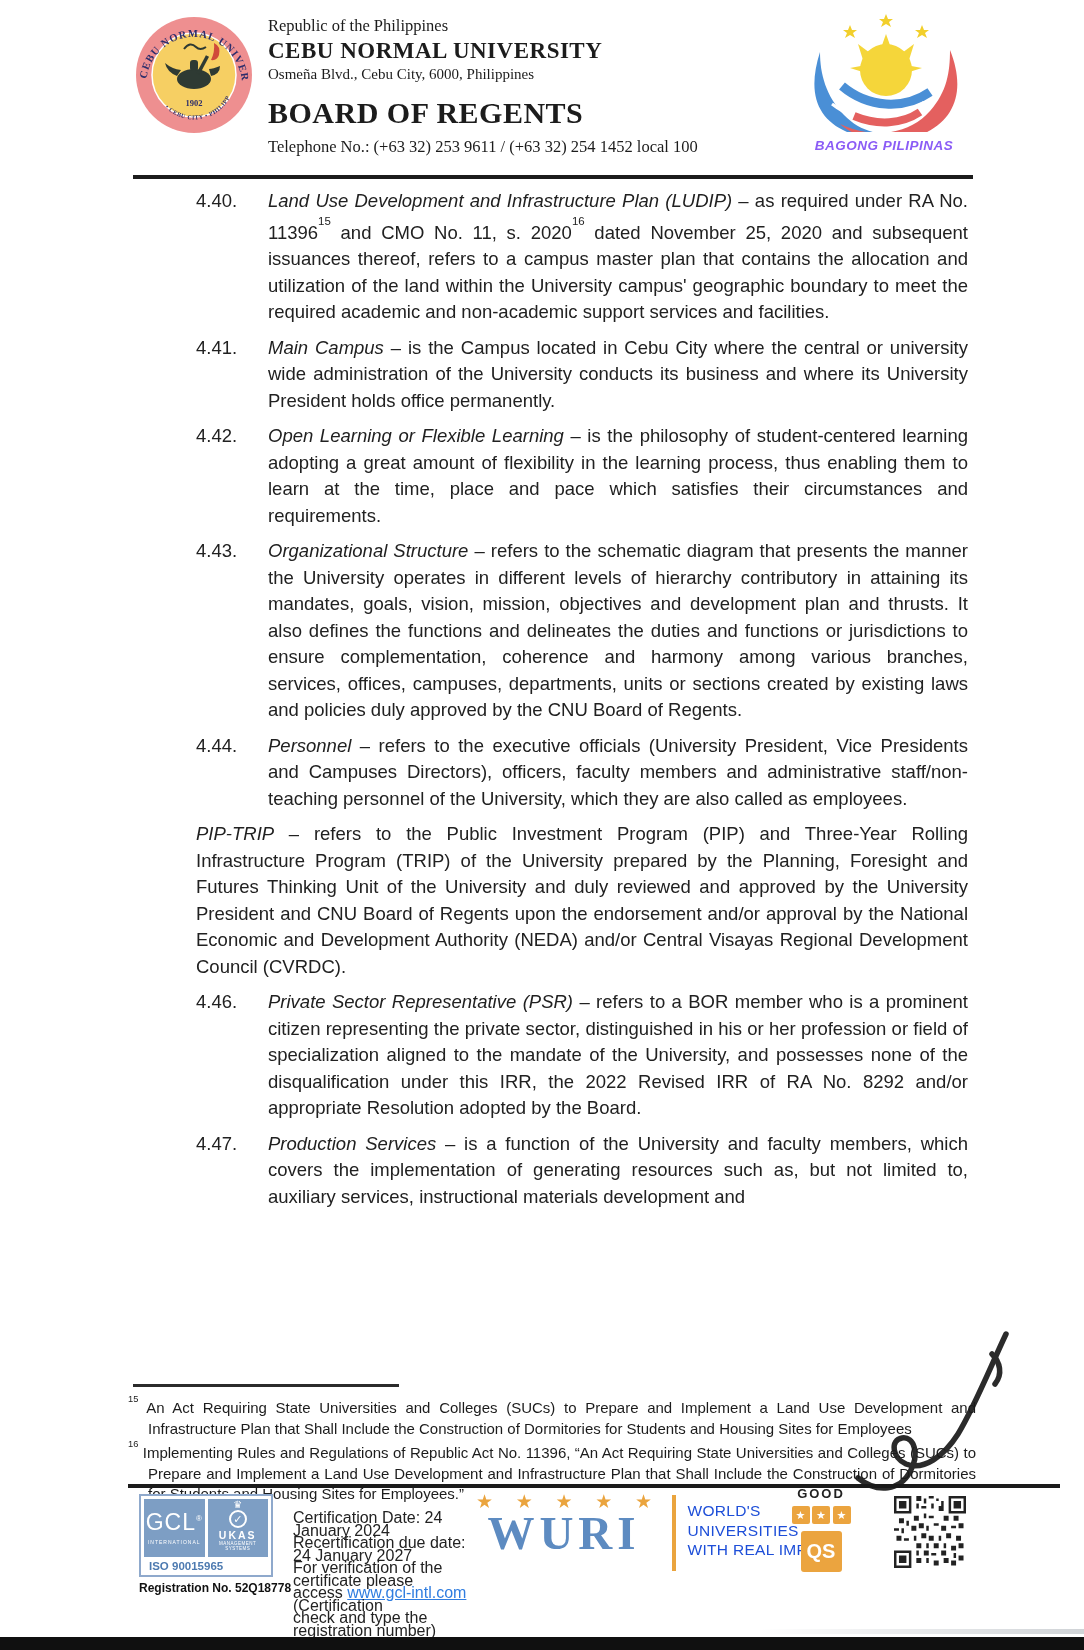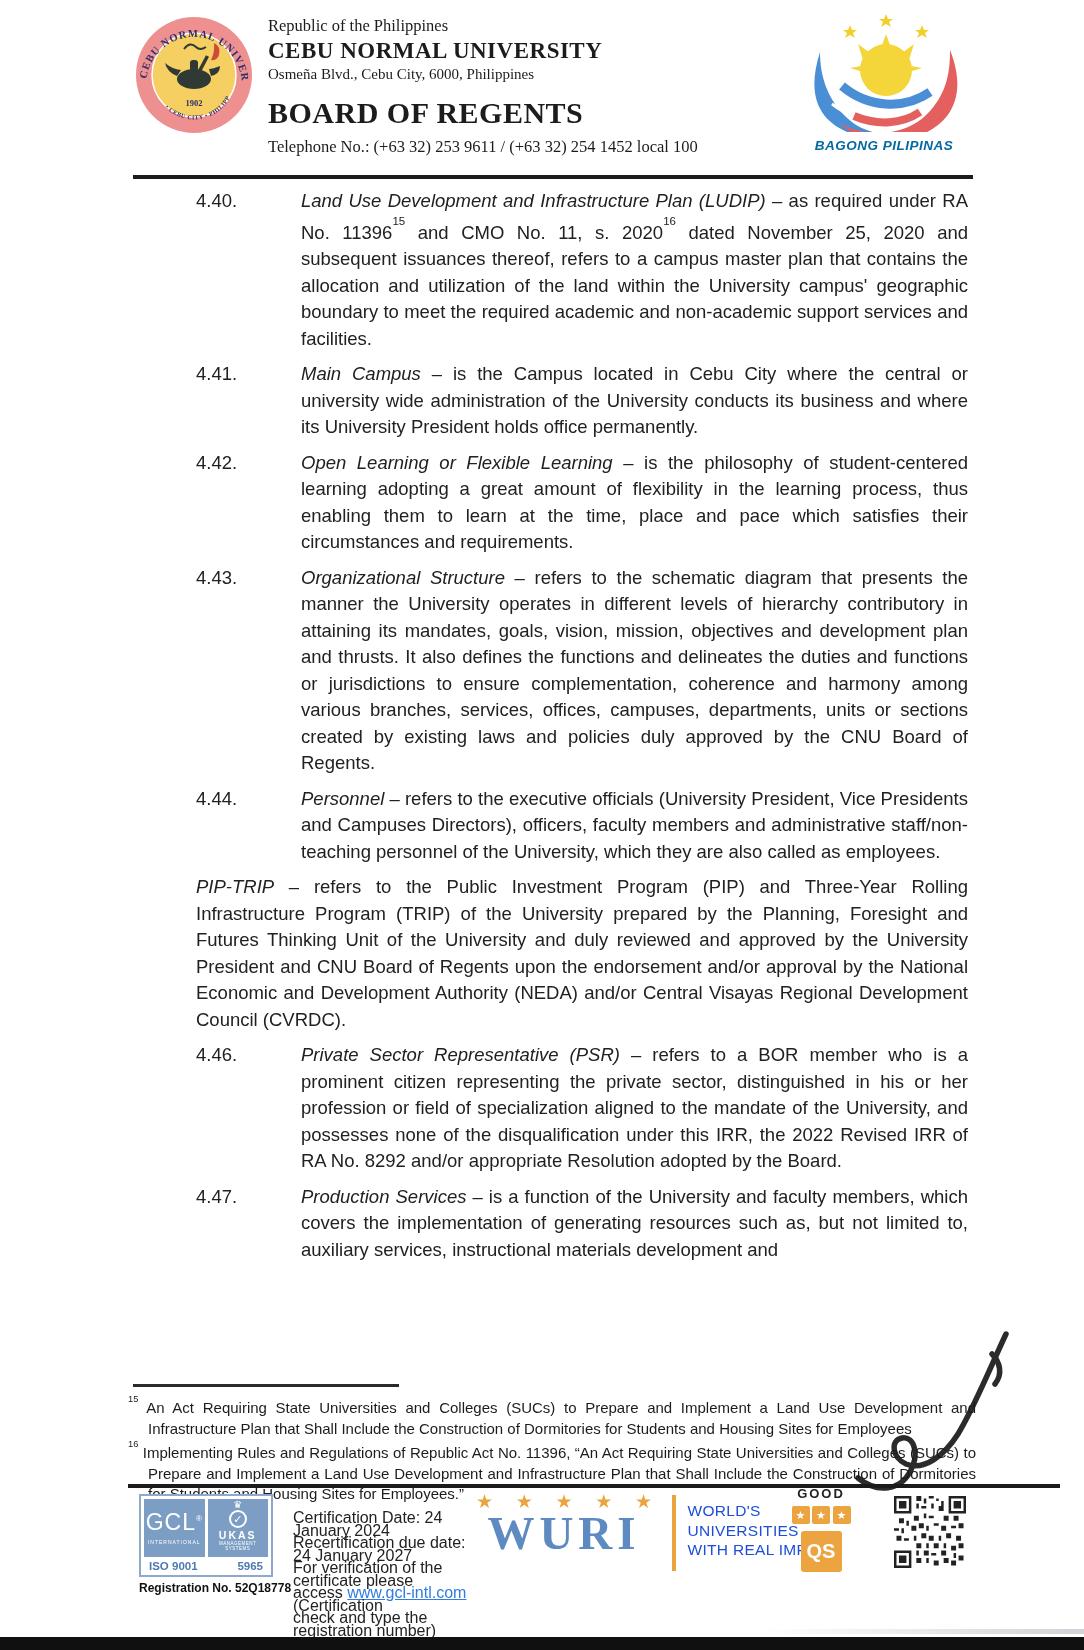--- a/index.html
+++ b/index.html
@@ -12,27 +12,27 @@
   .head-center{position:absolute;left:268px;top:16px;width:516px;text-align:left;
                font-family:"Liberation Serif",serif;color:#1c1c1c;}
   .h-republic{font-size:16.5px;}
   .h-univ{font-size:23px;font-weight:bold;letter-spacing:.5px;margin-top:2px;}
   .h-addr{font-size:15px;margin-top:2px;}
   .h-office{font-size:30px;font-weight:bold;margin-top:13px;letter-spacing:.5px;}
   .h-tel{font-size:16.5px;margin-top:7px;}
   .h-contact{font-size:16px;margin-top:3px;}
   a.doc-link{color:#2f7de0;text-decoration:underline;cursor:pointer;}
   .bagong{position:absolute;left:798px;top:12px;width:172px;text-align:center;}
-  .bagong-label{font-size:13.5px;font-weight:bold;font-style:italic;color:#0369a1;
+  .bagong-label{font-size:13.5px;font-weight:bold;font-style:italic;color:#8b5cf6;
                 letter-spacing:.5px;margin-top:2px;white-space:nowrap;}
   .header-rule{position:absolute;left:133px;top:175px;width:840px;height:4px;background:#1c1c1c;}
 
   
   .defs{position:absolute;left:196px;top:188px;width:772px;font-size:18.5px;line-height:26.5px;}
-  .def-item{display:flex;margin-bottom:9px;gap:33px;}
+  .def-item{display:flex;margin-bottom:9px;}
   .def-num{width:72px;flex:none;}
   .def-body{flex:1;text-align:justify;}
   .def-term{font-style:italic;}
   .fnref{font-size:.62em;position:relative;top:-.55em;}
 
   
   .footnote-sep{position:absolute;left:133px;top:1384px;width:266px;height:2.5px;background:#2b2b2b;}
   .footnotes{position:absolute;left:128px;top:1394px;width:848px;font-size:15px;line-height:20.5px;color:#1c1c1c;}
   .footnote{padding-left:20px;text-indent:-20px;text-align:justify;}
   .footer-rule{position:absolute;left:128px;top:1484px;width:932px;height:4px;background:#1b1b1b;}
@@ -46,21 +46,21 @@
   .gcl-row{display:flex;gap:3px;}
   .gcl-sq{width:61px;height:58px;background:#7d9ec4;color:#fff;text-align:center;overflow:hidden;}
   .gcl-name{font-size:23px;letter-spacing:1px;margin-top:10px;font-family:"Liberation Sans",sans-serif;}
   .gcl-reg-mark{font-size:8px;vertical-align:super;}
   .gcl-sub{font-size:5px;letter-spacing:1px;margin-top:3px;}
   .crown-icon{font-size:10px;line-height:10px;margin-top:1px;}
   .ukas-check{width:18px;height:18px;border:2px solid #fff;border-radius:50%;margin:0 auto;
               font-size:11px;line-height:15px;}
   .ukas-name{font-size:10.5px;font-weight:bold;letter-spacing:2px;margin-top:1px;}
   .ukas-sub{font-size:4.5px;letter-spacing:.5px;}
-  .gcl-strip{display:flex;justify-content:space-between;padding:3px 5px 0 5px;
+  .gcl-strip{display:flex;padding:3px 5px 0 5px;
              color:#4d7ab0;font-weight:bold;font-size:11.5px;}
   .gcl-reg{margin-top:4px;font-size:12px;font-weight:bold;color:#111;}
 
   .cert-note{position:absolute;left:293px;top:1512px;width:186px;font-size:16px;line-height:12.5px;color:#222;}
   .cert-link{color:#2f7de0;text-decoration:underline;cursor:pointer;}
 
   .wuri{position:absolute;left:466px;top:1492px;display:flex;}
   .wuri-left{width:196px;text-align:center;}
   .wuri-stars{display:flex;justify-content:space-between;padding:0 10px;color:#eaa43e;font-size:19px;line-height:20px;}
   .wuri-word{font-family:"Liberation Serif",serif;font-weight:bold;font-size:47px;line-height:48px;

